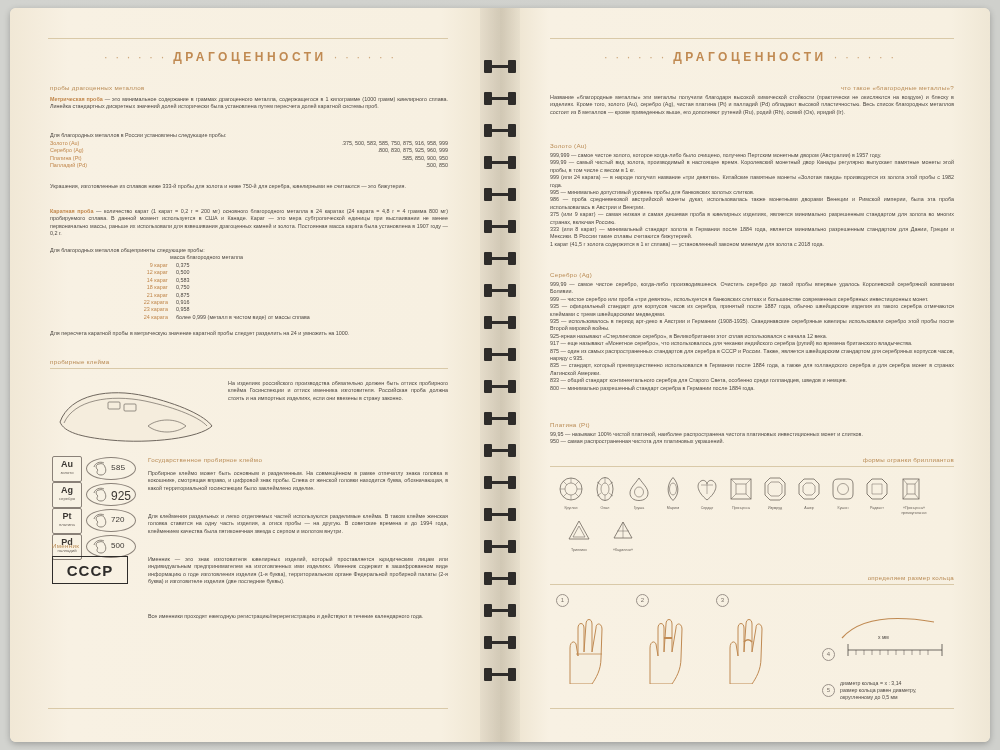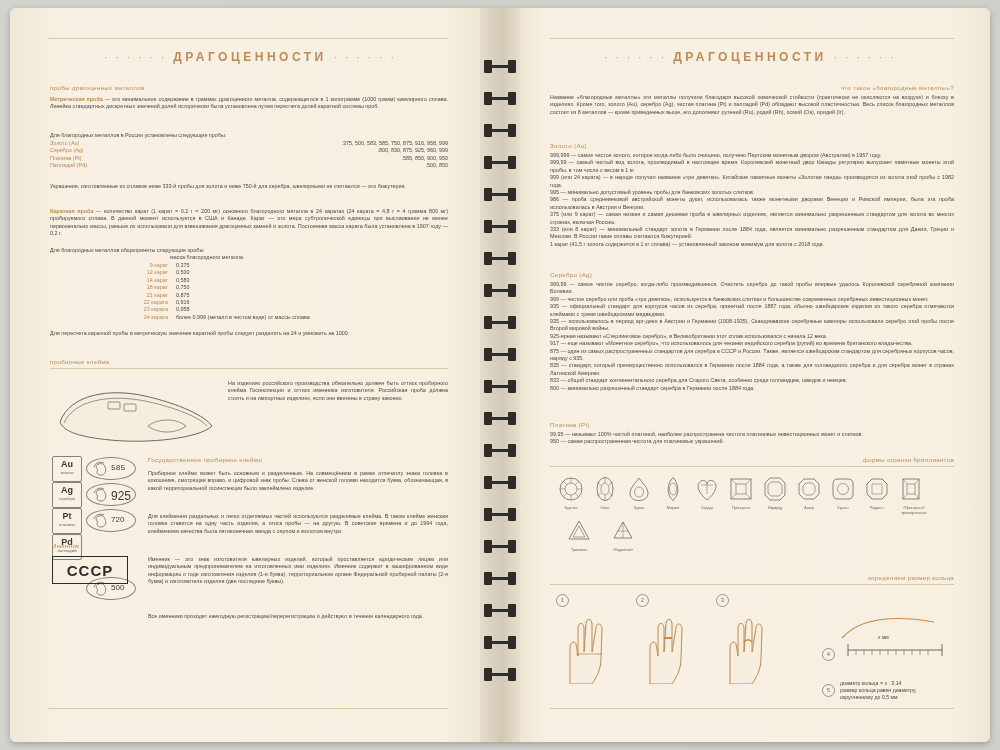--- a/index.html
+++ b/index.html
@@ -324,21 +324,21 @@
         <path d="M12 6 C 9 6, 8 10, 11 12 C 9 14, 10 17, 14 17 C 18 17, 20 13, 18 9 C 17 6, 15 5, 12 6 Z" fill="none" stroke="#6f675e" stroke-width=".8"></path>
         <path d="M7 9 C 8 5, 13 3, 17 5" fill="none" stroke="#6f675e" stroke-width=".8"></path>
       </svg>
       <span style="position:absolute;left:24px;top:5px;font-size:8px;color:#3d3935;">720</span>
     </div>
 
     <div class="metalbox" style="left:42px;top:526px;width:28px;height:22px;padding-top:2px;">
       <span class="sym">Pd</span>
       <span class="nm">палладий</span>
     </div>
-    <div class="stampoval" style="left:76px;top:527px;width:48px;height:21px;margin-top:42px;">
+    <div class="stampoval" style="left:76px;top:527px;width:48px;height:21px;">
       <svg viewBox="0 0 48 21" style="position:absolute;left:0;top:0;width:48px;height:21px">
         <path d="M12 6 C 9 6, 8 10, 11 12 C 9 14, 10 17, 14 17 C 18 17, 20 13, 18 9 C 17 6, 15 5, 12 6 Z" fill="none" stroke="#6f675e" stroke-width=".8"></path>
         <path d="M7 9 C 8 5, 13 3, 17 5" fill="none" stroke="#6f675e" stroke-width=".8"></path>
       </svg>
       <span style="position:absolute;left:24px;top:5px;font-size:8px;color:#3d3935;">500</span>
     </div>
 
     <div class="sect" style="left:138px;top:448px;">Государственное пробирное клеймо</div>
     <div class="txt" style="left:138px;top:462px;width:300px;">Пробирное клеймо может быть основным и разделенным. На совмещённом в рамке отпечатлу знака головка в кокошнике, смотрящая вправо, и цифровой знак пробы. Слева от женской головки находится буква, обозначающая, в какой территориальной госинспекции было заклеймлено изделие.</div>
     <div class="txt" style="left:138px;top:505px;width:300px;">Для клеймения раздельных и легко отделяемых частей используются разделимые клейма. В таком клейме женская головка ставится на одну часть изделия, а отиск пробы — на другую. В советские времена и до 1994 года, клеймением качества была пятиконечная звезда с серпом и молотом внутри.</div>

